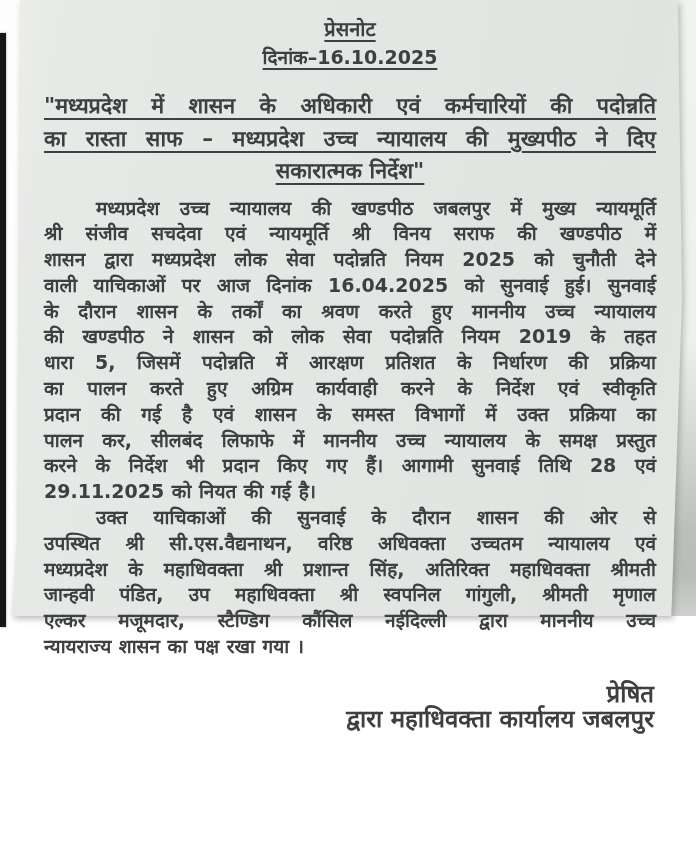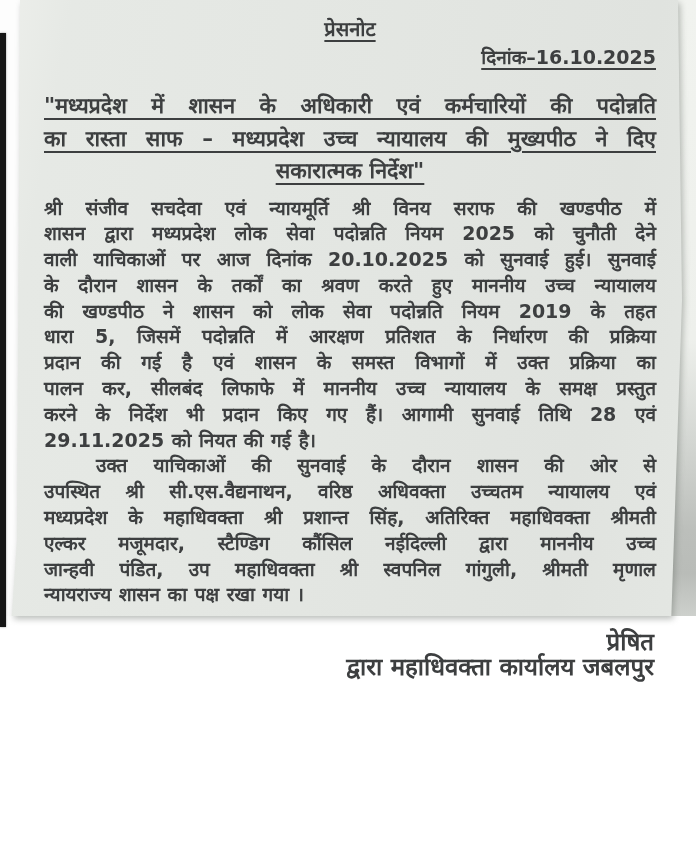--- a/index.html
+++ b/index.html
@@ -48,21 +48,21 @@
     color: #3d3f40;
   }
   .doc-title {
     text-align: center;
     font-size: 20px; font-weight: 700; line-height: 30px;
     text-decoration: underline;
     text-decoration-thickness: 2px;
     text-underline-offset: 4px;
   }
   .doc-date {
-    text-align: right;
+    text-align: center;
     font-size: 19px; font-weight: 700; line-height: 26px;
     text-decoration: underline;
     text-decoration-thickness: 2px;
     text-underline-offset: 4px;
   }
   .heading {
     margin-top: 20px;
     font-size: 21.5px; font-weight: 700; line-height: 32.5px;
   }
   .h-line {
@@ -108,38 +108,40 @@
     <div class="doc-title">प्रेसनोट</div>
     <div class="doc-date">दिनांक–16.10.2025</div>
 
     <div class="heading">
       <span class="h-line">"मध्यप्रदेश में शासन के अधिकारी एवं कर्मचारियों की पदोन्नति</span>
       <span class="h-line">का रास्ता साफ – मध्यप्रदेश उच्च न्यायालय की मुख्यपीठ ने दिए</span>
       <span class="h-line center">सकारात्मक निर्देश"</span>
     </div>
 
     <div class="para para-1">
+      <span class="b-line first">मध्यप्रदेश उच्च न्यायालय की खण्डपीठ जबलपुर में मुख्य न्यायमूर्ति</span>
       <span class="b-line">श्री संजीव सचदेवा एवं न्यायमूर्ति श्री विनय सराफ की खण्डपीठ में</span>
       <span class="b-line">शासन द्वारा मध्यप्रदेश लोक सेवा पदोन्नति नियम 2025 को चुनौती देने</span>
-      <span class="b-line">वाली याचिकाओं पर आज दिनांक 20.10.2025 को सुनवाई हुई। सुनवाई</span>
+      <span class="b-line">वाली याचिकाओं पर आज दिनांक 16.04.2025 को सुनवाई हुई। सुनवाई</span>
       <span class="b-line">के दौरान शासन के तर्कों का श्रवण करते हुए माननीय उच्च न्यायालय</span>
       <span class="b-line">की खण्डपीठ ने शासन को लोक सेवा पदोन्नति नियम 2019 के तहत</span>
       <span class="b-line">धारा 5, जिसमें पदोन्नति में आरक्षण प्रतिशत के निर्धारण की प्रक्रिया</span>
+      <span class="b-line">का पालन करते हुए अग्रिम कार्यवाही करने के निर्देश एवं स्वीकृति</span>
       <span class="b-line">प्रदान की गई है एवं शासन के समस्त विभागों में उक्त प्रक्रिया का</span>
       <span class="b-line">पालन कर, सीलबंद लिफाफे में माननीय उच्च न्यायालय के समक्ष प्रस्तुत</span>
       <span class="b-line">करने के निर्देश भी प्रदान किए गए हैं। आगामी सुनवाई तिथि 28 एवं</span>
       <span class="b-line last">29.11.2025 को नियत की गई है।</span>
     </div>
 
     <div class="para para-2">
       <span class="b-line first">उक्त याचिकाओं की सुनवाई के दौरान शासन की ओर से</span>
       <span class="b-line">उपस्थित श्री सी.एस.वैद्यनाथन, वरिष्ठ अधिवक्ता उच्चतम न्यायालय एवं</span>
       <span class="b-line">मध्यप्रदेश के महाधिवक्ता श्री प्रशान्त सिंह, अतिरिक्त महाधिवक्ता श्रीमती</span>
+      <span class="b-line">जान्हवी पंडित, उप महाधिवक्ता श्री स्वपनिल गांगुली, श्रीमती मृणाल</span>
       <span class="b-line">एल्कर मजूमदार, स्टैण्डिग कौंसिल नईदिल्ली द्वारा माननीय उच्च</span>
-      <span class="b-line">जान्हवी पंडित, उप महाधिवक्ता श्री स्वपनिल गांगुली, श्रीमती मृणाल</span>
       <span class="b-line last">न्यायराज्य शासन का पक्ष रखा गया ।</span>
     </div>
 
     <div class="sender">
       <div>प्रेषित</div>
       <div>द्वारा महाधिवक्ता कार्यालय जबलपुर</div>
     </div>
 
   </div>
 </div>

